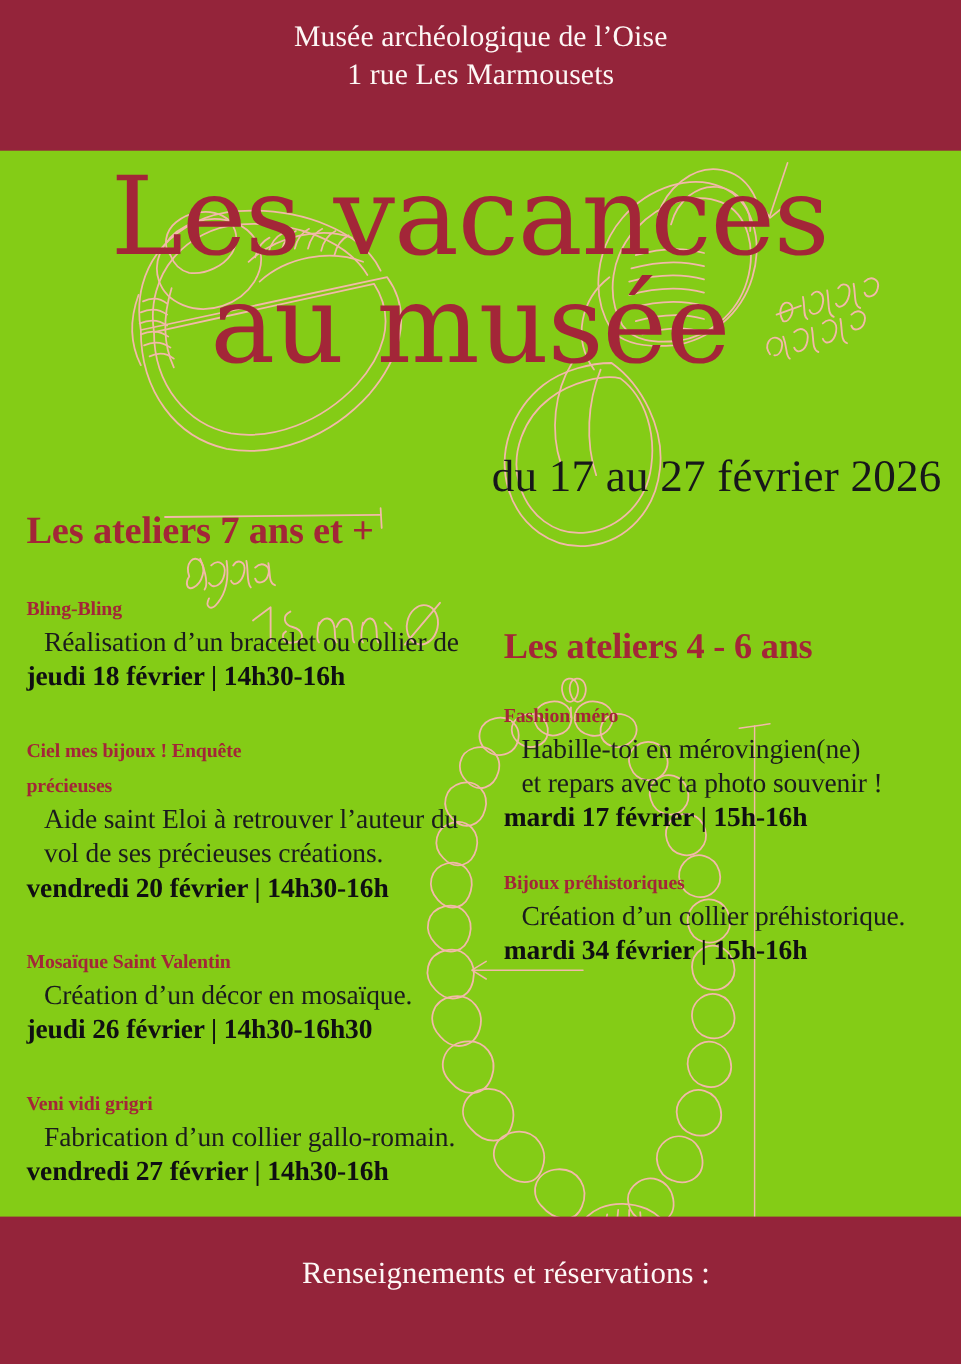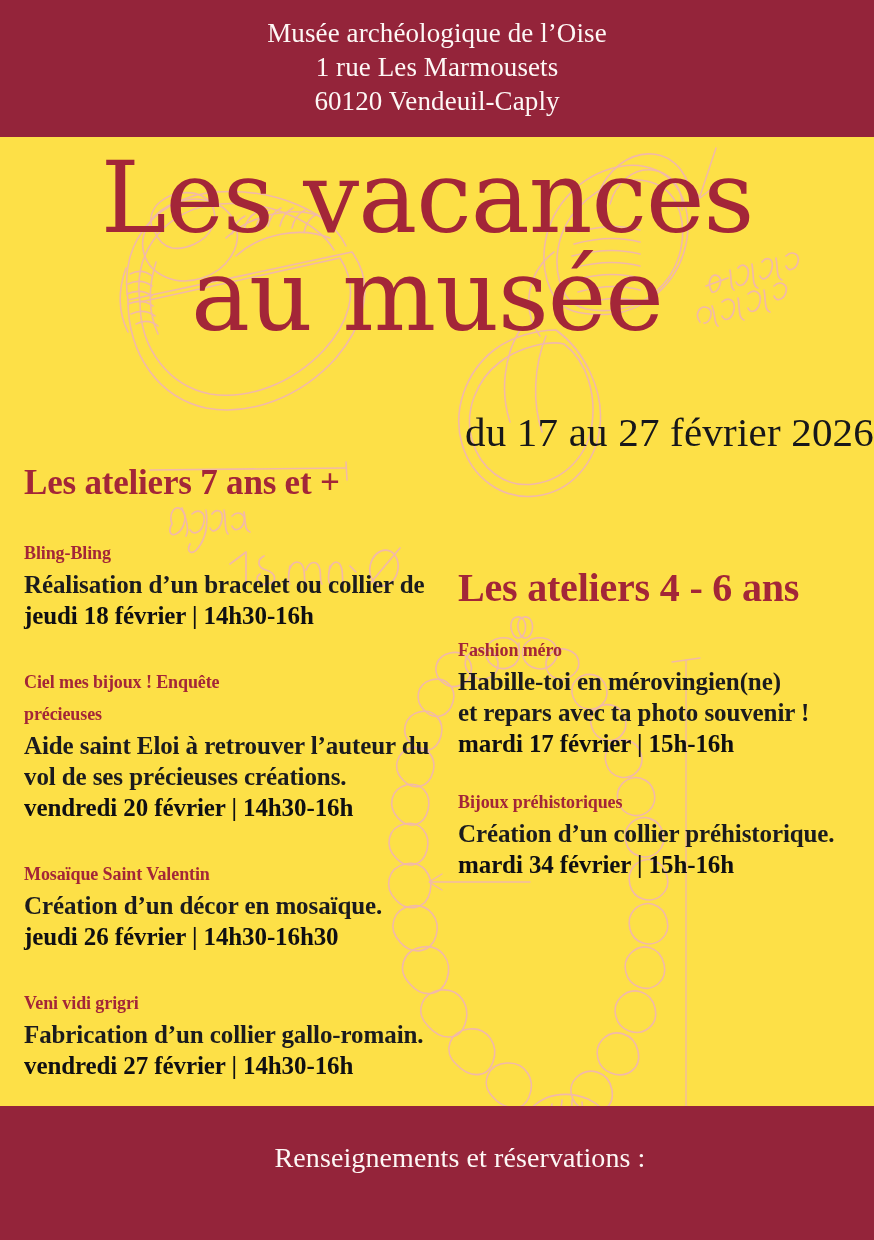--- a/index.html
+++ b/index.html
@@ -7,21 +7,21 @@
     width:874px;height:1240px;
     background:#ffffff;
     font-family:"Liberation Serif", serif;
     overflow:hidden;
     position:relative;
   }
   #poster{
     position:relative;
     width:874px;height:1240px;
     overflow:hidden;
-    background:#fde047;
+    background:#84cc16;
   }
 
   
   .banner{
     position:absolute;left:0;width:874px;
     background:#94243a;
     color:#fdf7f5;
     text-align:center;
     font-family:"Liberation Serif", serif;
     z-index:6;
@@ -64,20 +64,21 @@
     padding-right:20px;
     white-space:nowrap;
   }
   #title-line-1{font-size:99px;}
   #title-line-2{font-size:99px;margin-top:-6px;}
 
   #date-line{
     position:absolute;
     left:0;top:408px;width:874px;
     text-align:right;
+    padding-right:18px;
     box-sizing:border-box;
     color:#17171a;
     font-size:41px;
     line-height:48px;
     letter-spacing:0.2px;
     z-index:4;
     white-space:nowrap;
   }
 
   
@@ -90,41 +91,42 @@
   #col-right{left:458px;top:568px;width:400px;}
 
   .section-heading{
     color:#a32638;
     font-weight:700;
     font-size:35px;
     line-height:40px;
     letter-spacing:-0.2px;
     white-space:nowrap;
   }
-  #col-right .section-heading{font-size:40px;}
+  #col-right .section-heading{font-size:33px;}
 
   .workshop{margin-top:0;}
   #col-left .workshop{margin-top:34px;}
   #col-left .workshop:first-of-type{margin-top:55px;}
   #col-right .workshop{margin-top:26px;}
   #col-right .workshop:first-of-type{margin-top:36px;}
 
   .w-title{
     color:#a32638;
     font-weight:700;
     font-size:18px;
     line-height:32px;
     letter-spacing:-0.1px;
   }
   .w-desc{
     color:#1b1b1e;
-    font-weight:700;
+    font-weight:400;
     font-size:25px;
     line-height:31px;
     letter-spacing:-0.1px;
+    margin-left:16px;
   }
   .w-when{
     color:#0f0f12;
     font-weight:700;
     font-size:25px;
     line-height:32px;
     letter-spacing:-0.1px;
   }
 </style>
 </head>
@@ -289,21 +291,20 @@
         <path d="M764 290 C766 300 764 310 770 312"></path>
         <path d="M774 286 C780 280 788 284 786 292 C784 300 776 302 774 296"></path>
       </g>
     </g>
   </svg>
 
   <div class="banner" id="header-banner">
     <div class="banner-inner">
       <div class="banner-line">Musée archéologique de l’Oise</div>
       <div class="banner-line">1 rue Les Marmousets</div>
-      <div class="banner-line">60120 Vendeuil-Caply</div>
     </div>
   </div>
 
   <div id="title-block">
     <div class="title-line" id="title-line-1">Les vacances</div>
     <div class="title-line" id="title-line-2">au musée</div>
   </div>
 
   <div id="date-line">du 17 au 27 février 2026</div>
 

